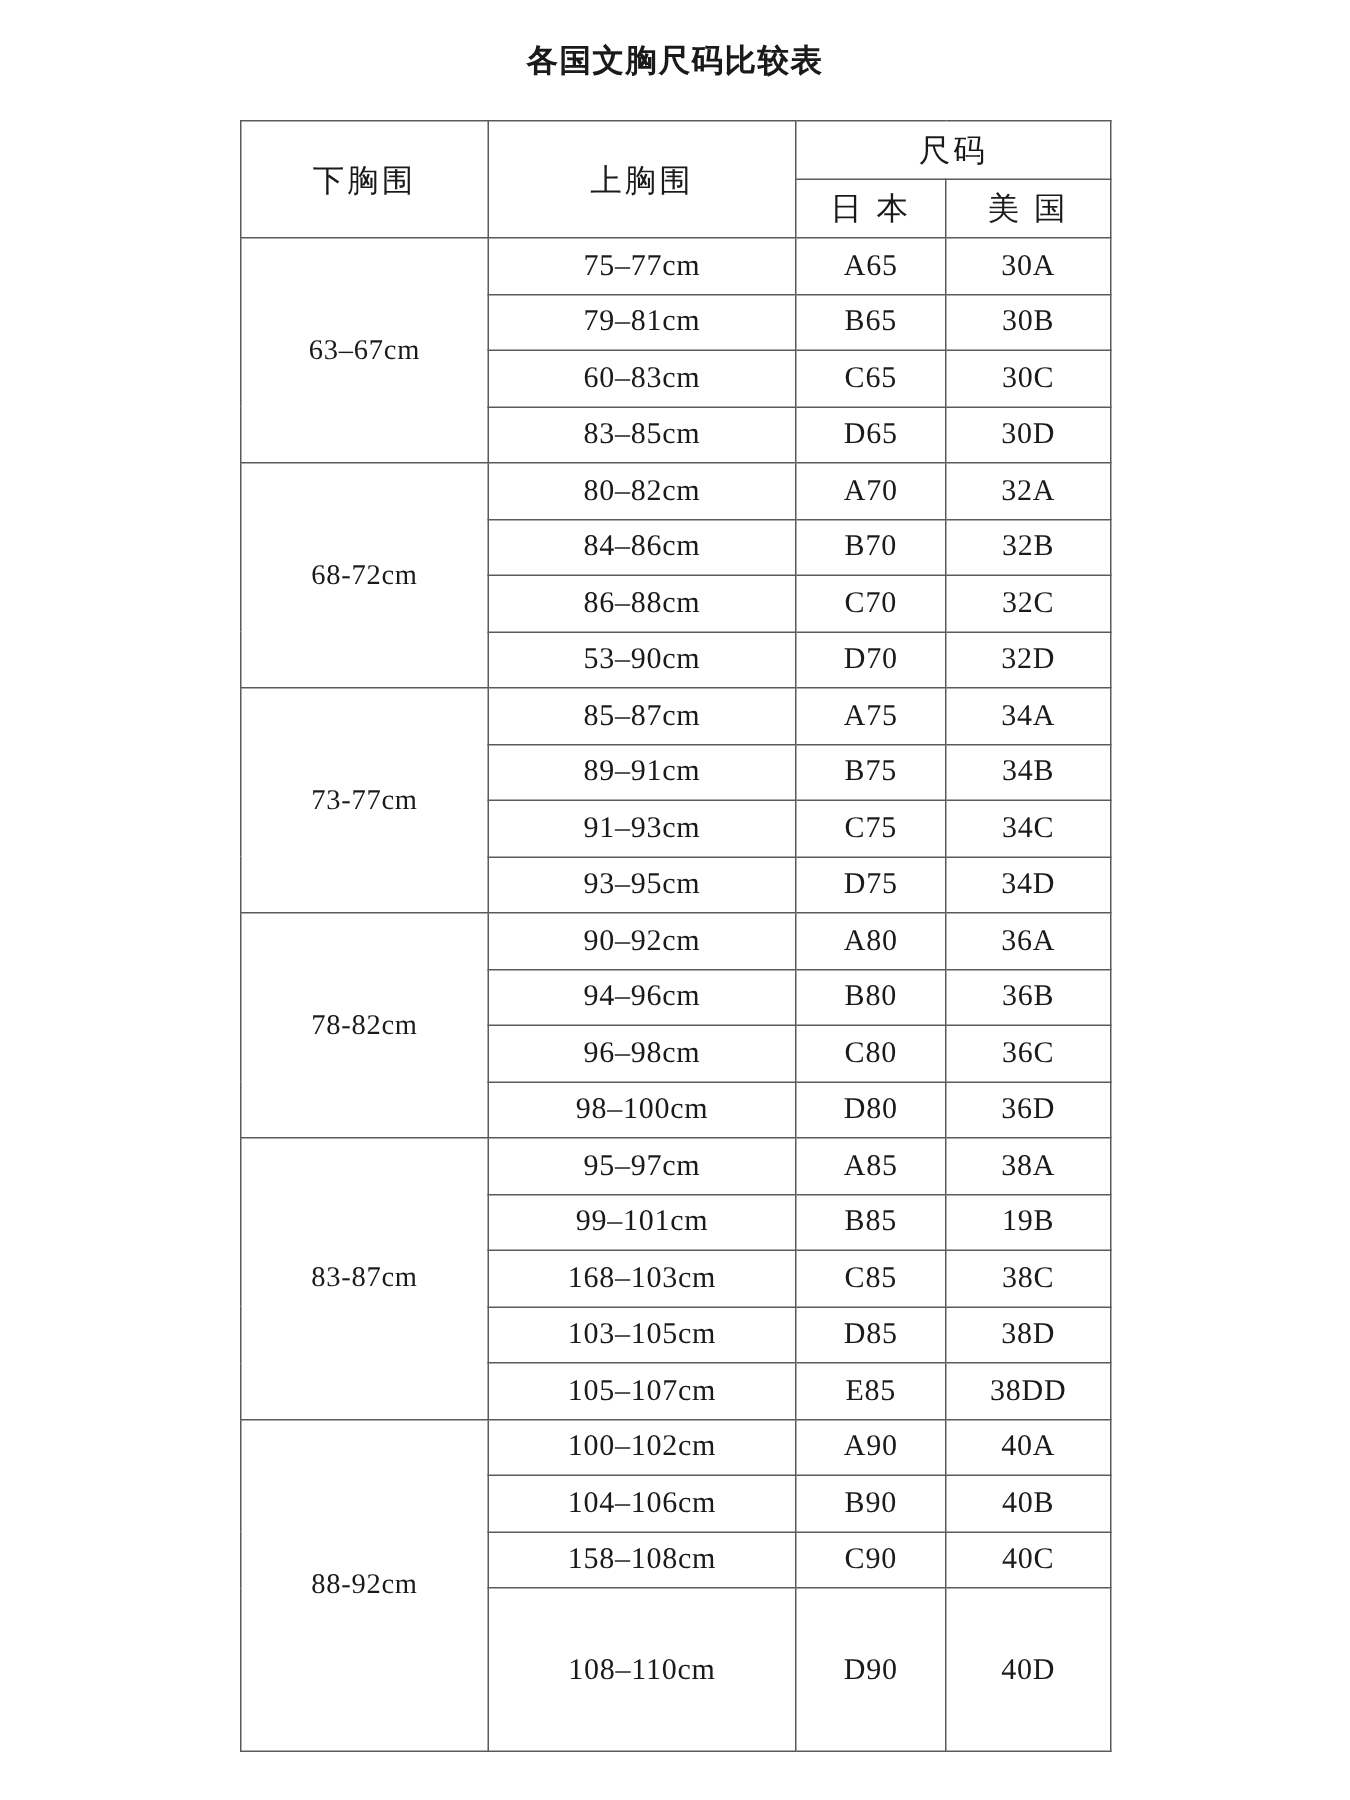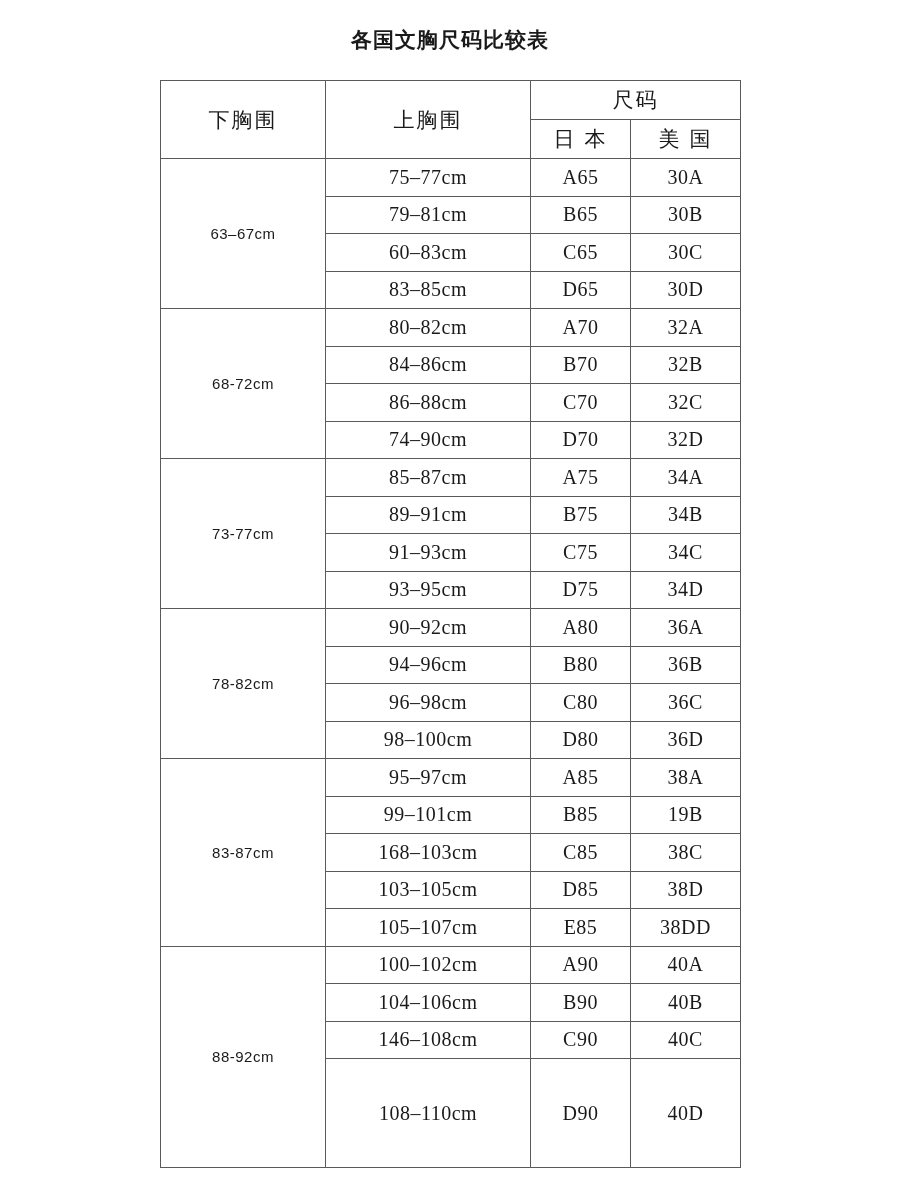--- a/index.html
+++ b/index.html
@@ -54,23 +54,23 @@
     font-family: "Liberation Sans", "DejaVu Sans", sans-serif;
     font-weight: bold;
     font-size: 21px;
     letter-spacing: 2px;
     height: 38px;
   }
   th.head-tall {
     height: 76px;
   }
   td.group-cell {
-    font-family: Liberation Sans, sans-serif;
+    font-family: Liberation Serif, serif;
     font-weight: bold;
-    font-size: 15px;
+    font-size: 19px;
     letter-spacing: 0.5px;
   }
   td.data-cell {
     font-size: 20px;
     height: 36.5px;
     letter-spacing: 0.5px;
   }
   td.tall-cell {
     height: 108px;
   }
@@ -138,21 +138,21 @@
         <td class="data-cell">84–86cm</td>
         <td class="data-cell">B70</td>
         <td class="data-cell">32B</td>
       </tr>
       <tr>
         <td class="data-cell">86–88cm</td>
         <td class="data-cell">C70</td>
         <td class="data-cell">32C</td>
       </tr>
       <tr>
-        <td class="data-cell">74–90cm</td>
+        <td class="data-cell">53–90cm</td>
         <td class="data-cell">D70</td>
         <td class="data-cell">32D</td>
       </tr>
 
       <tr>
         <td class="group-cell" rowspan="4">73-77cm</td>
         <td class="data-cell">85–87cm</td>
         <td class="data-cell">A75</td>
         <td class="data-cell">34A</td>
       </tr>
@@ -226,21 +226,21 @@
         <td class="data-cell">100–102cm</td>
         <td class="data-cell">A90</td>
         <td class="data-cell">40A</td>
       </tr>
       <tr>
         <td class="data-cell">104–106cm</td>
         <td class="data-cell">B90</td>
         <td class="data-cell">40B</td>
       </tr>
       <tr>
-        <td class="data-cell">146–108cm</td>
+        <td class="data-cell">158–108cm</td>
         <td class="data-cell">C90</td>
         <td class="data-cell">40C</td>
       </tr>
       <tr>
         <td class="data-cell tall-cell">108–110cm</td>
         <td class="data-cell tall-cell">D90</td>
         <td class="data-cell tall-cell tall-cell-us">40D</td>
       </tr>
 
     </tbody>

